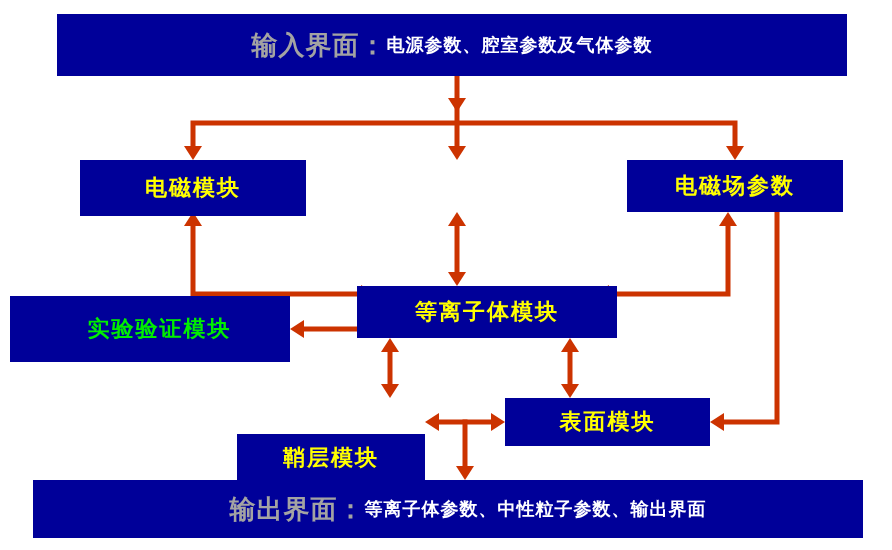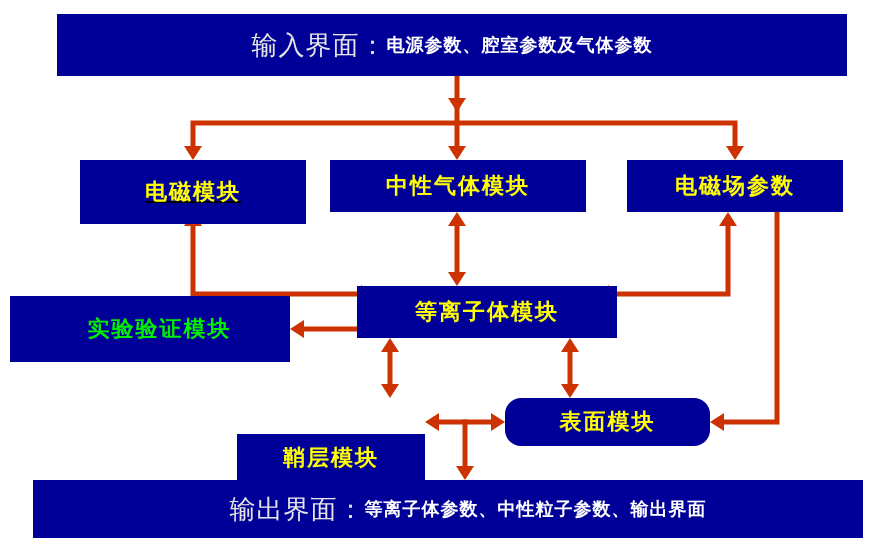--- a/index.html
+++ b/index.html
@@ -38,39 +38,39 @@
     white-space: nowrap;
   }
   .module-label {
     color: #FFFF00;
     font-weight: bold;
     font-size: 22px;
     letter-spacing: 2px;
   }
   .experiment-box .module-label { color: #00EE00; }
   .io-title {
-    color: #e5e5e5;
-    font-weight: normal;
+    color: #a3a3a3;
+    font-weight: bold;
     font-size: 26px;
     letter-spacing: 1px;
   }
   .io-content {
     color: #FFFFFF;
     font-weight: bold;
     font-size: 18px;
     letter-spacing: 1px;
   }
   .input-box        { left: 57px;  top: 14px;  width: 790px; height: 62px; }
-  .em-box           { left: 80px;  top: 160px; width: 226px; height: 64px; text-decoration: underline; }
+  .em-box           { left: 80px;  top: 160px; width: 226px; height: 56px; }
   .neutral-box      { left: 330px; top: 160px; width: 256px; height: 52px; }
   .chem-box         { left: 627px; top: 160px; width: 216px; height: 52px; }
   .plasma-box       { left: 357px; top: 286px; width: 260px; height: 52px; }
   .experiment-box   { left: 10px;  top: 296px; width: 280px; height: 66px; padding-left: 19px; }
   .sheath-box       { left: 237px; top: 398px; width: 188px; height: 48px; margin-top: 36px; }
-  .surface-box      { left: 505px; top: 398px; width: 205px; height: 48px; border-radius: 16px; }
+  .surface-box      { left: 505px; top: 398px; width: 205px; height: 48px; }
   .output-box       { left: 33px;  top: 480px; width: 830px; height: 58px; padding-left: 40px; }
 </style>
 </head>
 <body>
 
 <div class="canvas">
 
   <svg class="arrows" viewBox="0 0 892 550">
     <g>
       <path d="M457,76 V123 M193,123 H735 M193,123 V148 M457,123 V148 M735,123 V148"></path>
@@ -125,23 +125,20 @@
 
   <div class="box input-box">
     <span class="io-title">输入界面：</span>
     <span class="io-content">电源参数、腔室参数及气体参数</span>
   </div>
 
   <div class="box em-box">
     <span class="module-label">电磁模块</span>
   </div>
 
-  <div class="box neutral-box">
-    <span class="module-label">中性气体模块</span>
-  </div>
 
   <div class="box chem-box">
     <span class="module-label">电磁场参数</span>
   </div>
 
   <div class="box plasma-box">
     <span class="module-label">等离子体模块</span>
   </div>
 
   <div class="box experiment-box">

